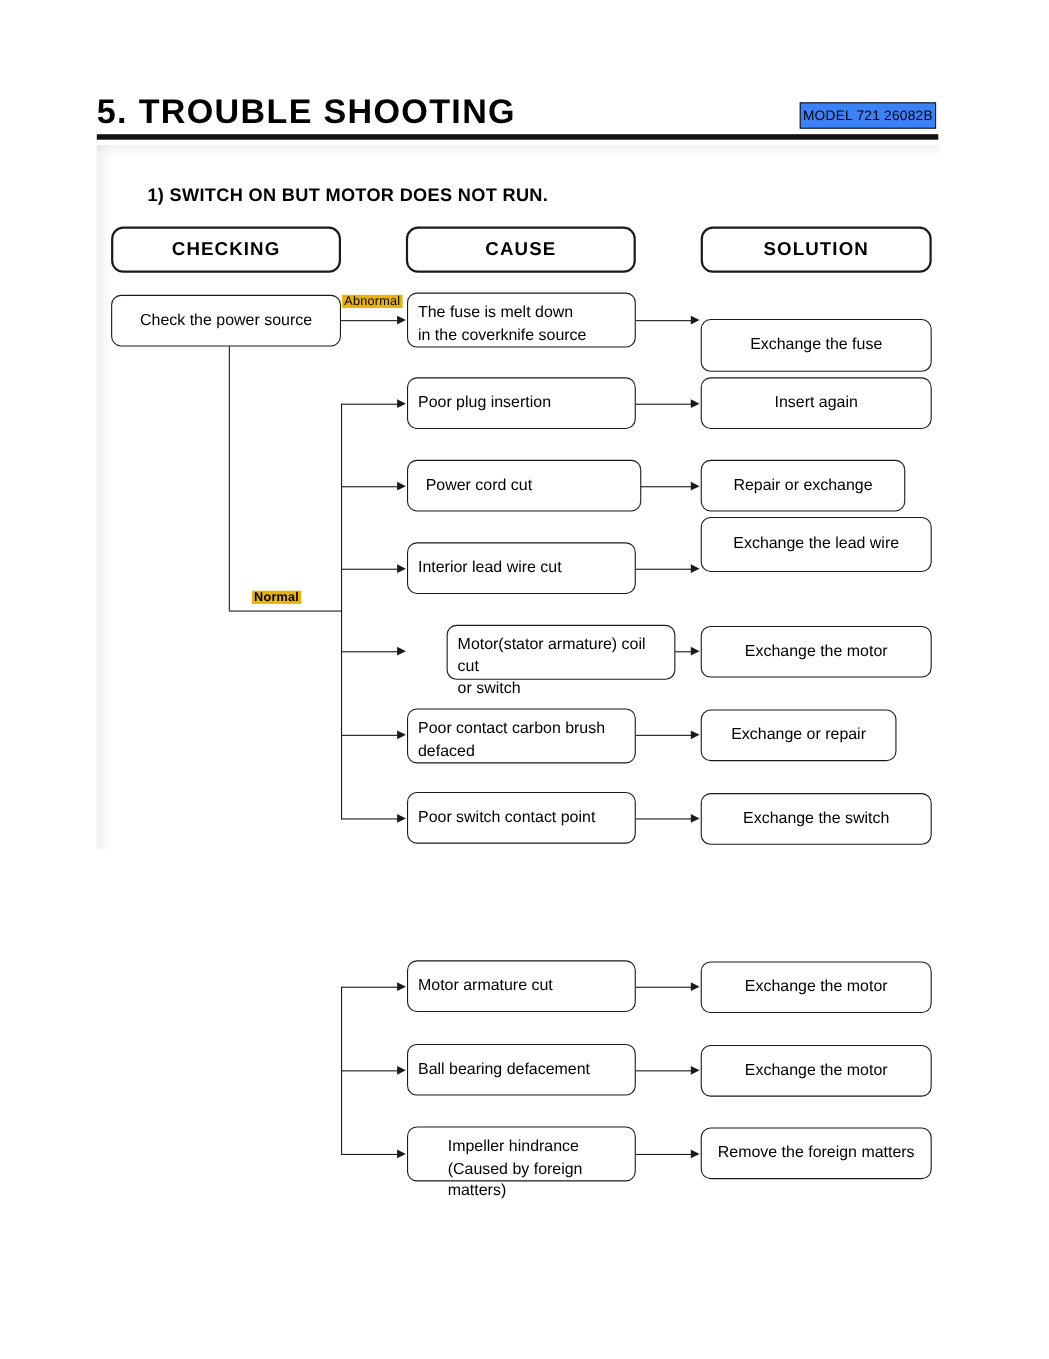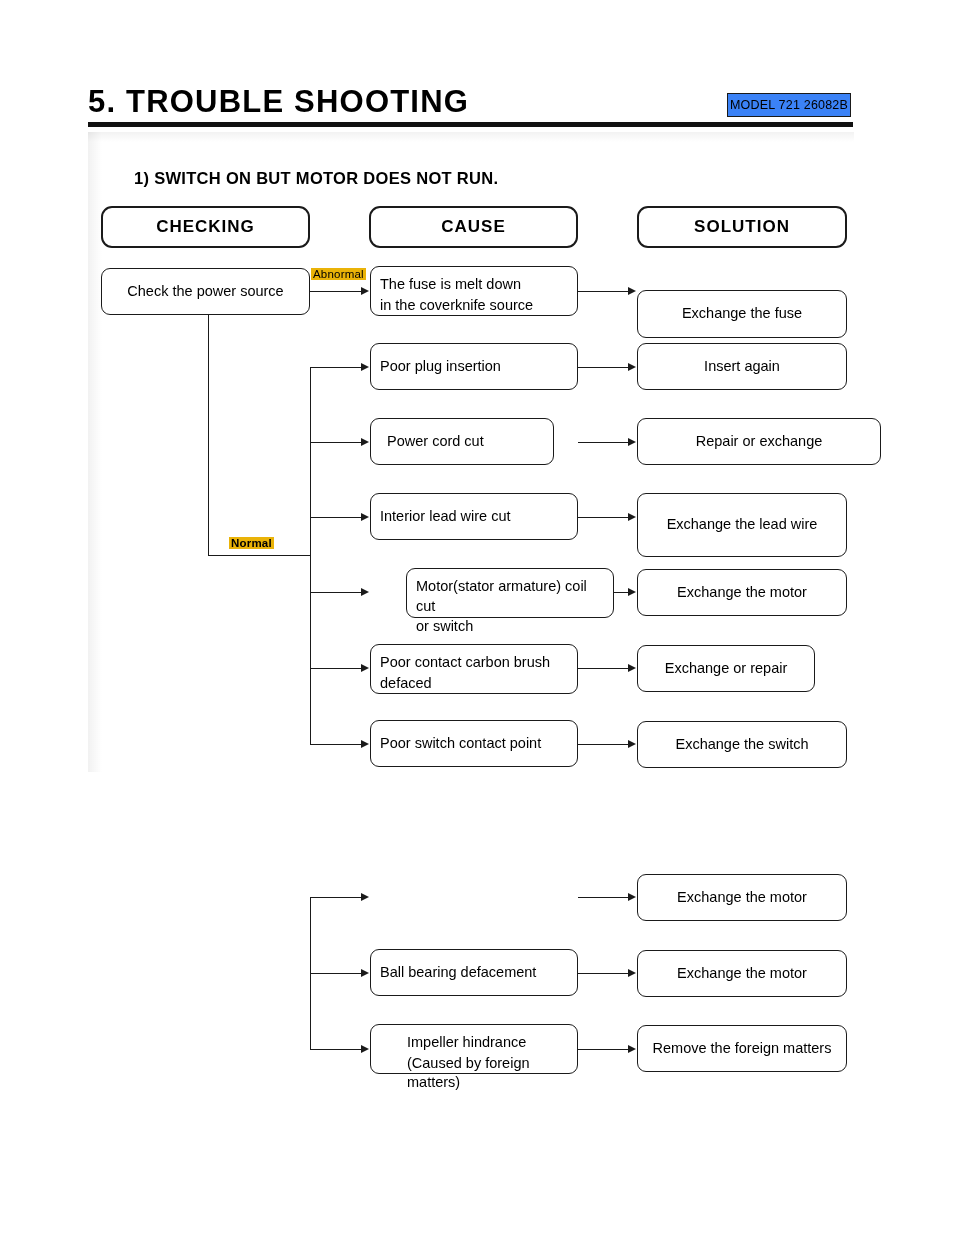--- a/index.html
+++ b/index.html
@@ -204,37 +204,37 @@
     <span class="txt">Poor plug insertion</span>
   </div>
   <div class="hline" style="left:578px; top:367px; width:51px;"></div>
   <div class="arrow" style="left:628px; top:362.5px;"></div>
   <div class="node ctr" style="left:637px; top:343px; width:210px; height:47px;">
     <span>Insert again</span>
   </div>
 
   <div class="hline" style="left:310px; top:442px; width:52px;"></div>
   <div class="arrow" style="left:361px; top:437.5px;"></div>
-  <div class="node lft" style="left:370px; top:418px; width:184px; height:47px;padding-left:16px;">
+  <div class="node lft" style="left:370px; top:418px; width:213px; height:47px;padding-left:16px;">
     <span class="txt">Power cord cut</span>
   </div>
   <div class="hline" style="left:578px; top:442px; width:51px;"></div>
   <div class="arrow" style="left:628px; top:437.5px;"></div>
-  <div class="node ctr" style="left:637px; top:418px; width:244px; height:47px;">
+  <div class="node ctr" style="left:637px; top:418px; width:186px; height:47px;">
     <span>Repair or exchange</span>
   </div>
 
   <div class="hline" style="left:310px; top:517px; width:52px;"></div>
   <div class="arrow" style="left:361px; top:512.5px;"></div>
   <div class="node lft" style="left:370px; top:493px; width:208px; height:47px;">
     <span class="txt">Interior lead wire cut</span>
   </div>
   <div class="hline" style="left:578px; top:517px; width:51px;"></div>
   <div class="arrow" style="left:628px; top:512.5px;"></div>
-  <div class="node ctr" style="left:637px; top:493px; width:210px; height:64px;">
+  <div class="node ctr" style="left:637px; top:470px; width:210px; height:50px;">
     <span>Exchange the lead wire</span>
   </div>
 
   <div class="hline" style="left:310px; top:592px; width:52px;"></div>
   <div class="arrow" style="left:361px; top:587.5px;"></div>
   <div class="node lft" style="left:370px; top:568px; width:208px; height:50px; display:block; padding-top:8px;margin-left:36px;">
     <span class="txt">Motor(stator armature) coil cut</span>
     <span class="txt">or switch</span>
   </div>
   <div class="hline" style="left:578px; top:592px; width:51px;"></div>
@@ -261,20 +261,23 @@
     <span class="txt">Poor switch contact point</span>
   </div>
   <div class="hline" style="left:578px; top:744px; width:51px;"></div>
   <div class="arrow" style="left:628px; top:739.5px;"></div>
   <div class="node ctr" style="left:637px; top:721px; width:210px; height:47px;">
     <span>Exchange the switch</span>
   </div>
 
   <div class="hline" style="left:310px; top:897px; width:52px;"></div>
   <div class="arrow" style="left:361px; top:892.5px;"></div>
+  <div class="node lft" style="left:370px; top:873px; width:208px; height:47px;">
+    <span class="txt">Motor armature cut</span>
+  </div>
   <div class="hline" style="left:578px; top:897px; width:51px;"></div>
   <div class="arrow" style="left:628px; top:892.5px;"></div>
   <div class="node ctr" style="left:637px; top:874px; width:210px; height:47px;">
     <span>Exchange the motor</span>
   </div>
 
   <div class="hline" style="left:310px; top:973px; width:52px;"></div>
   <div class="arrow" style="left:361px; top:968.5px;"></div>
   <div class="node lft" style="left:370px; top:949px; width:208px; height:47px;">
     <span class="txt">Ball bearing defacement</span>

